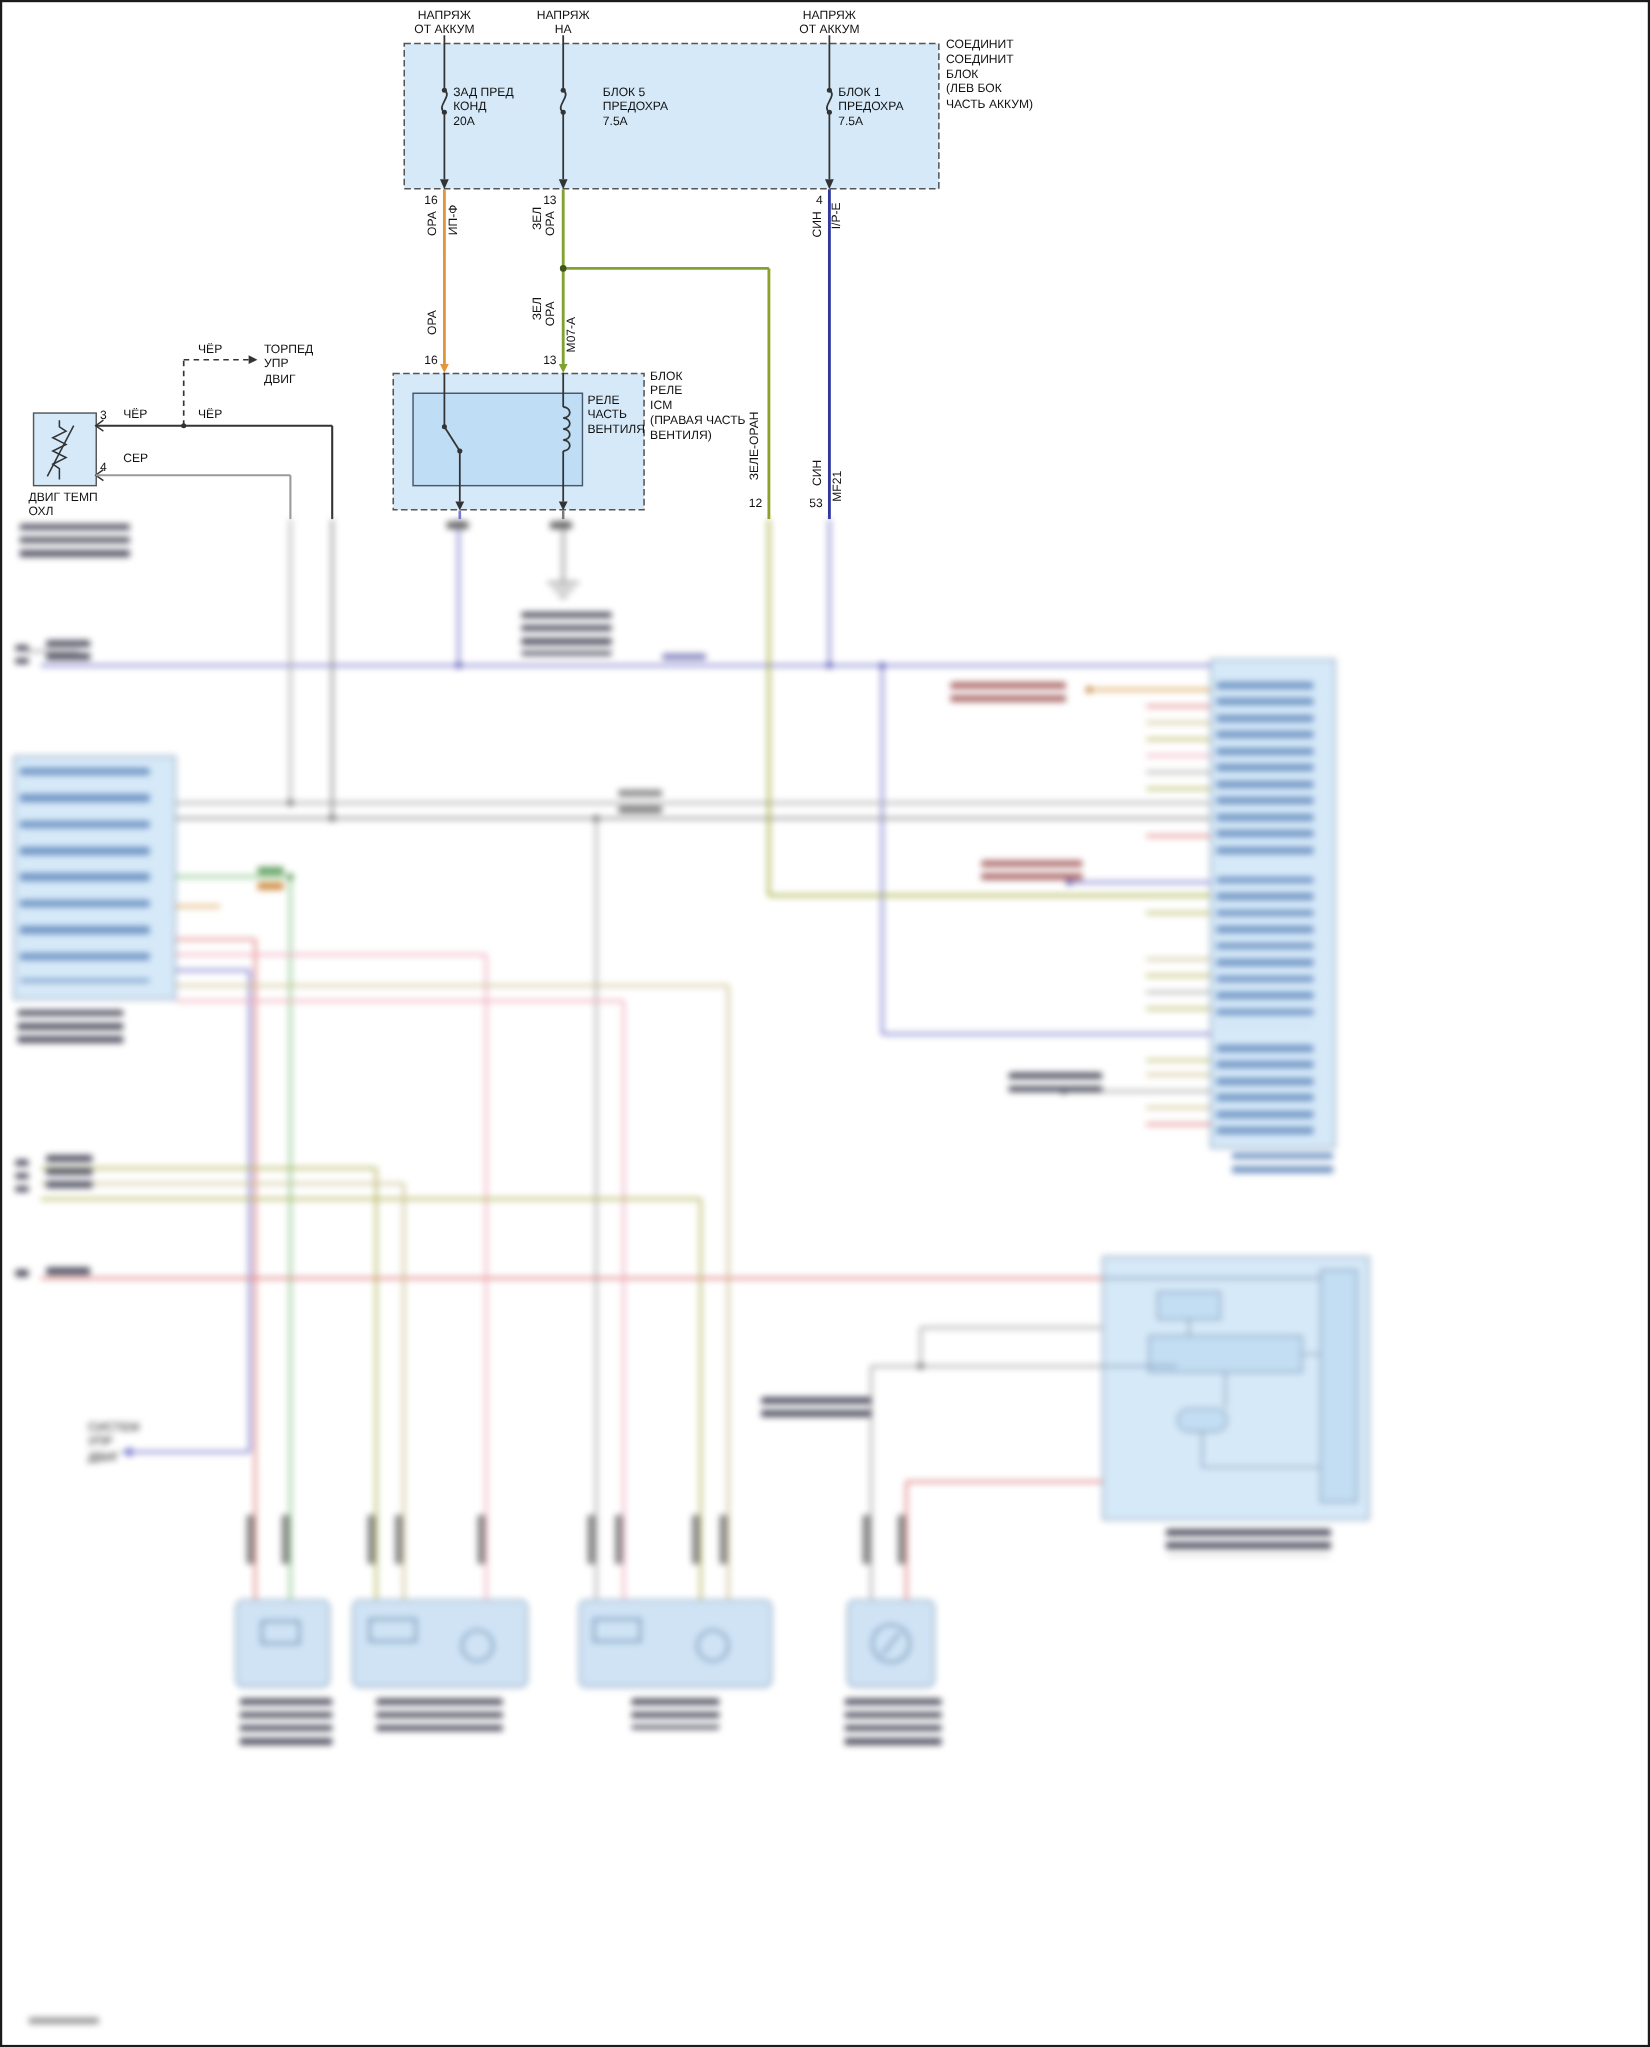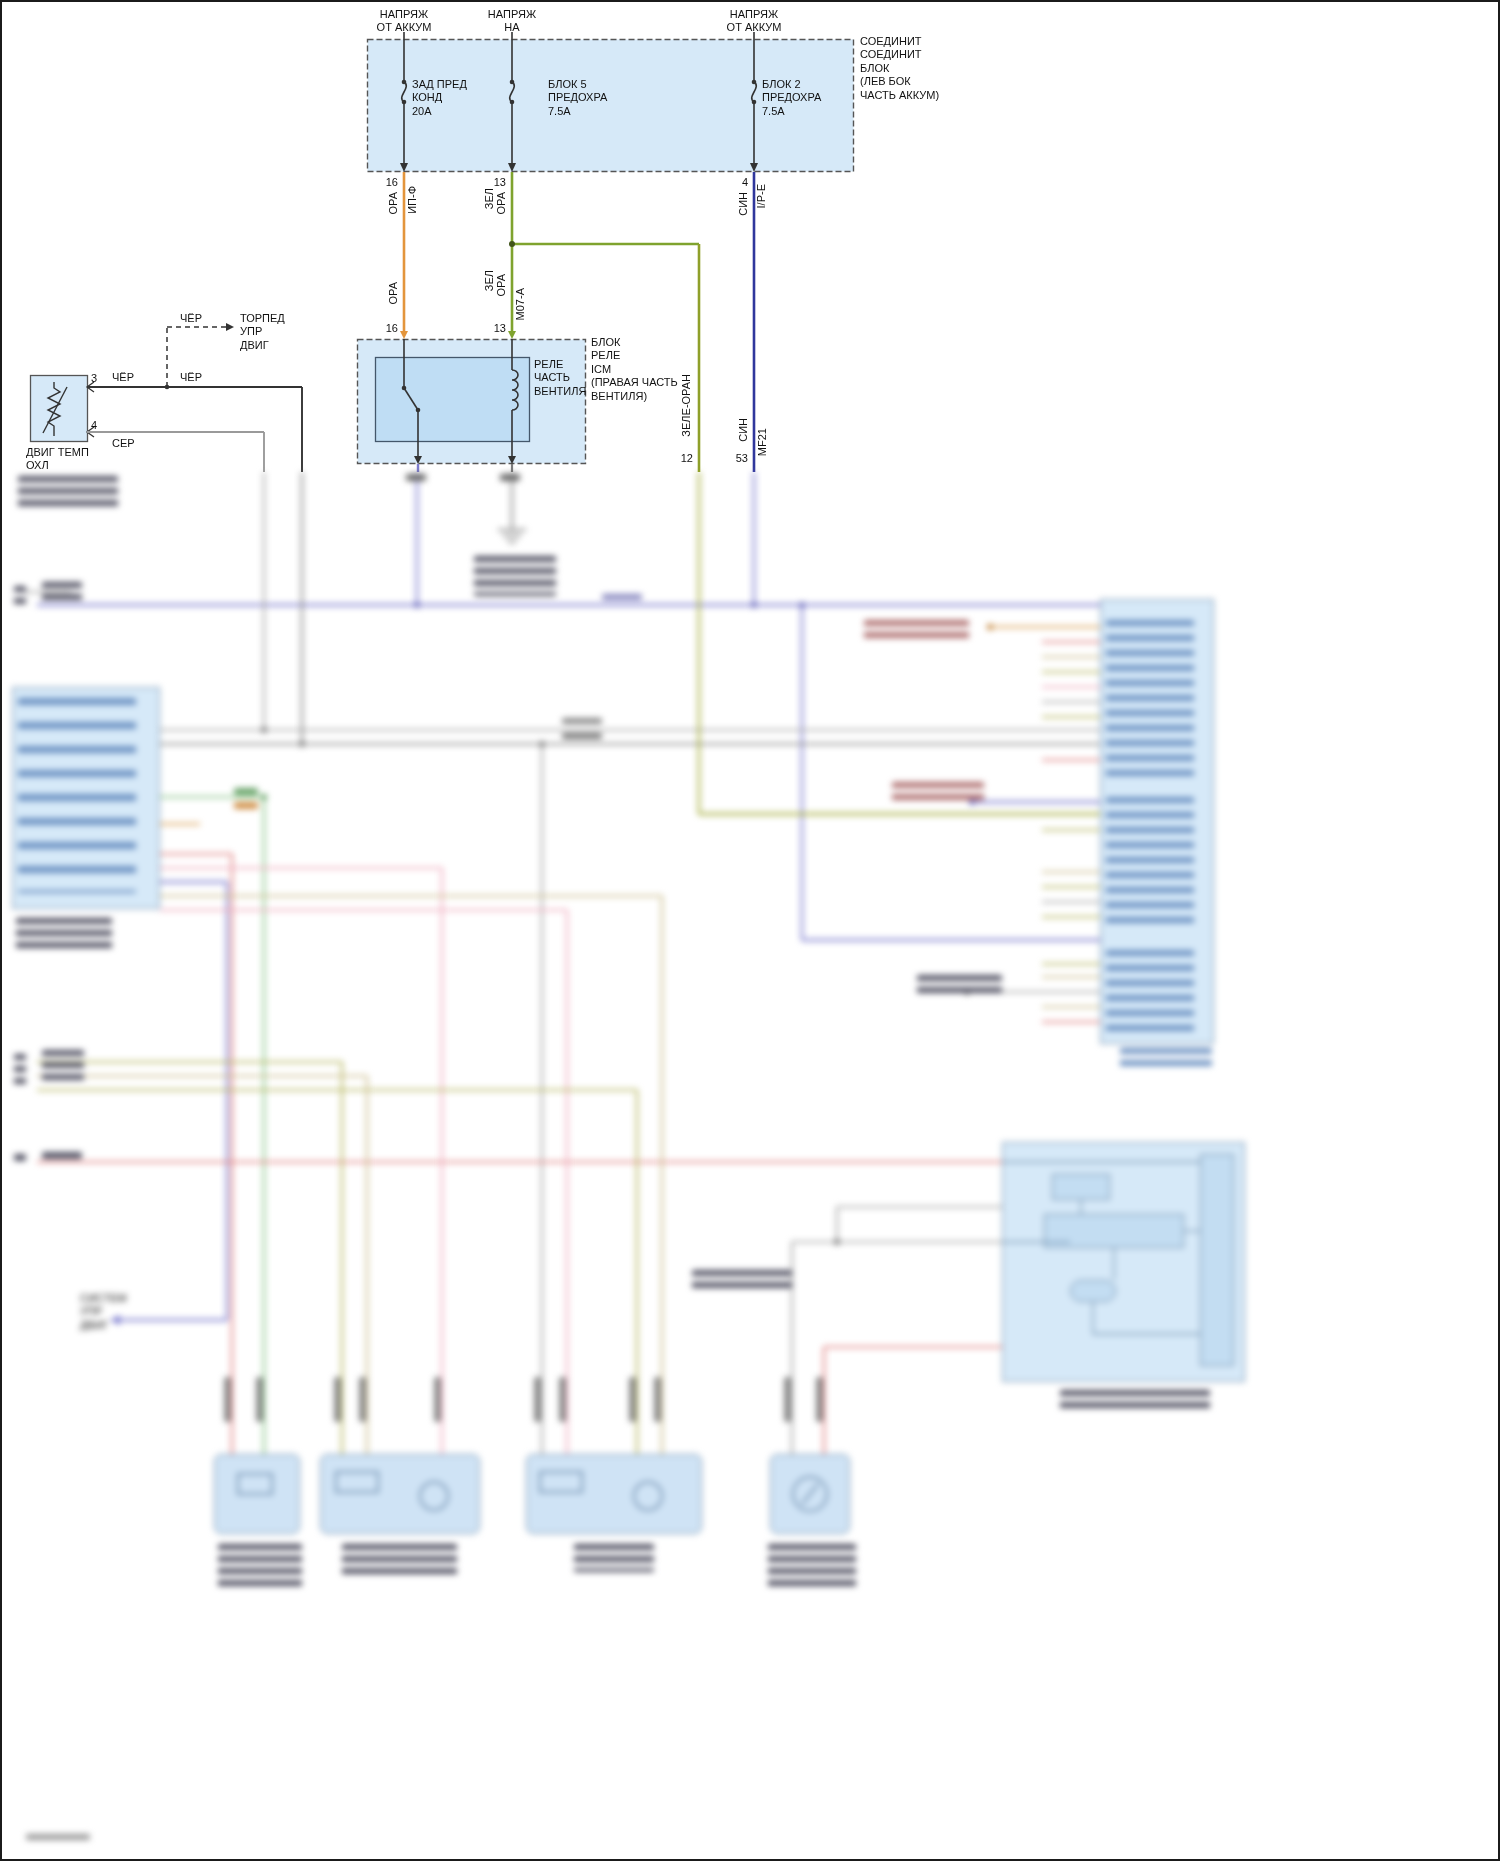--- a/index.html
+++ b/index.html
@@ -130,21 +130,21 @@
       <div>ЗАД ПРЕД</div>
       <div>КОНД</div>
       <div>20А</div>
     </div>
   <div class="lbl" style="left:546px;top:76px">
       <div>БЛОК 5</div>
       <div>ПРЕДОХРА</div>
       <div>7.5А</div>
     </div>
   <div class="lbl" style="left:760px;top:76px">
-      <div>БЛОК 2</div>
+      <div>БЛОК 1</div>
       <div>ПРЕДОХРА</div>
       <div>7.5А</div>
     </div>
 
   <div class="lbl pin" style="left:396px;top:174px">16</div>
   <div class="v" style="left:385px;top:190px">ОРА</div>
   <div class="v" style="left:404px;top:184px">ИП-Ф</div>
   <div class="v" style="left:385px;top:280px">ОРА</div>
   <div class="lbl pin" style="left:396px;top:320px">16</div>
 
@@ -176,21 +176,21 @@
   <div class="lbl" style="left:532px;top:356px">
     <div>РЕЛЕ</div>
       <div>ЧАСТЬ</div>
       <div>ВЕНТИЛЯ</div>
   </div>
 
   <div class="lbl" style="left:89px;top:370px">3</div>
   <div class="lbl" style="left:89px;top:417px">4</div>
   <div class="lbl" style="left:110px;top:369px">ЧЁР</div>
   <div class="lbl" style="left:178px;top:369px">ЧЁР</div>
-  <div class="lbl" style="left:110px;top:435px">СЕР</div>
+  <div class="lbl" style="left:110px;top:409px">СЕР</div>
   <div class="lbl" style="left:178px;top:310px">ЧЁР</div>
   <div class="lbl" style="left:238px;top:310px">
     <div>ТОРПЕД</div>
       <div>УПР</div>
       <div>ДВИГ</div>
   </div>
   <div class="lbl" style="left:24px;top:444px">
     <div>ДВИГ ТЕМП</div>
       <div>ОХЛ</div>
   </div>

